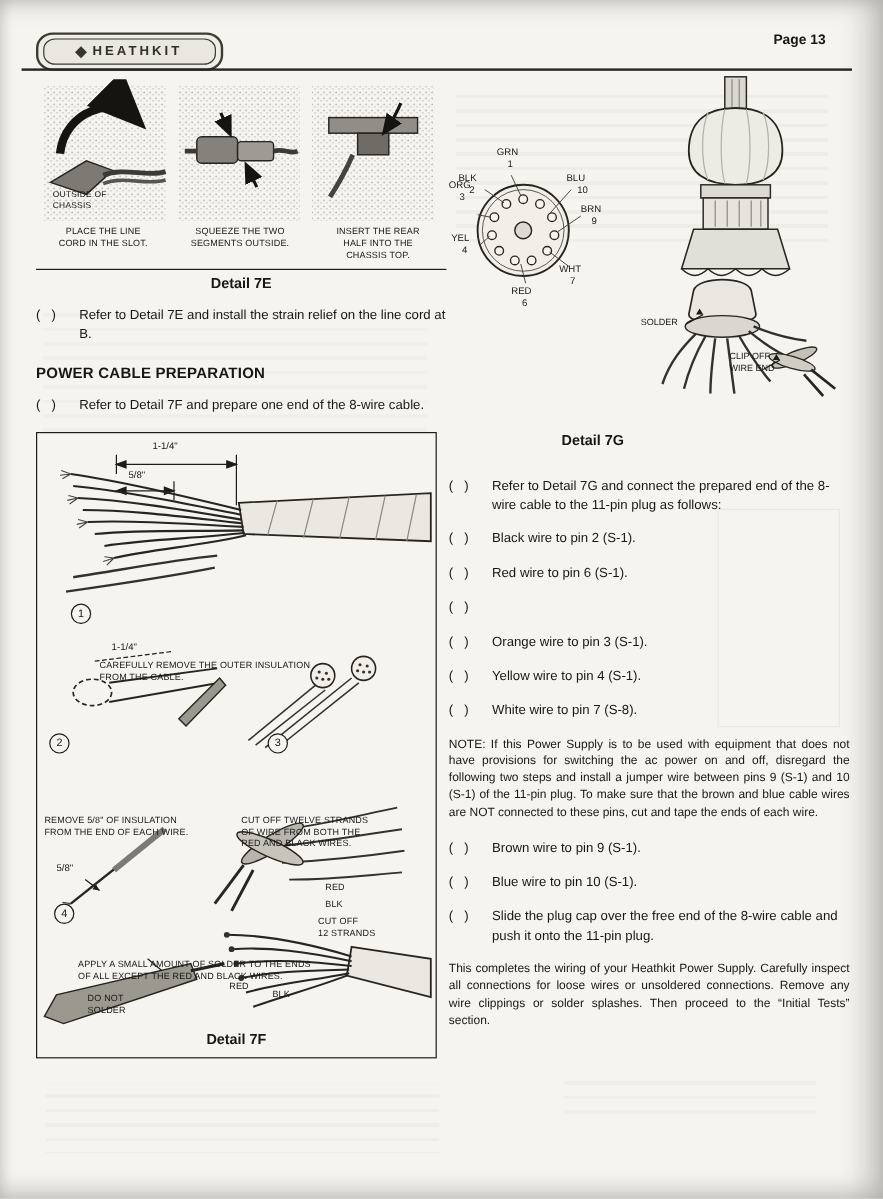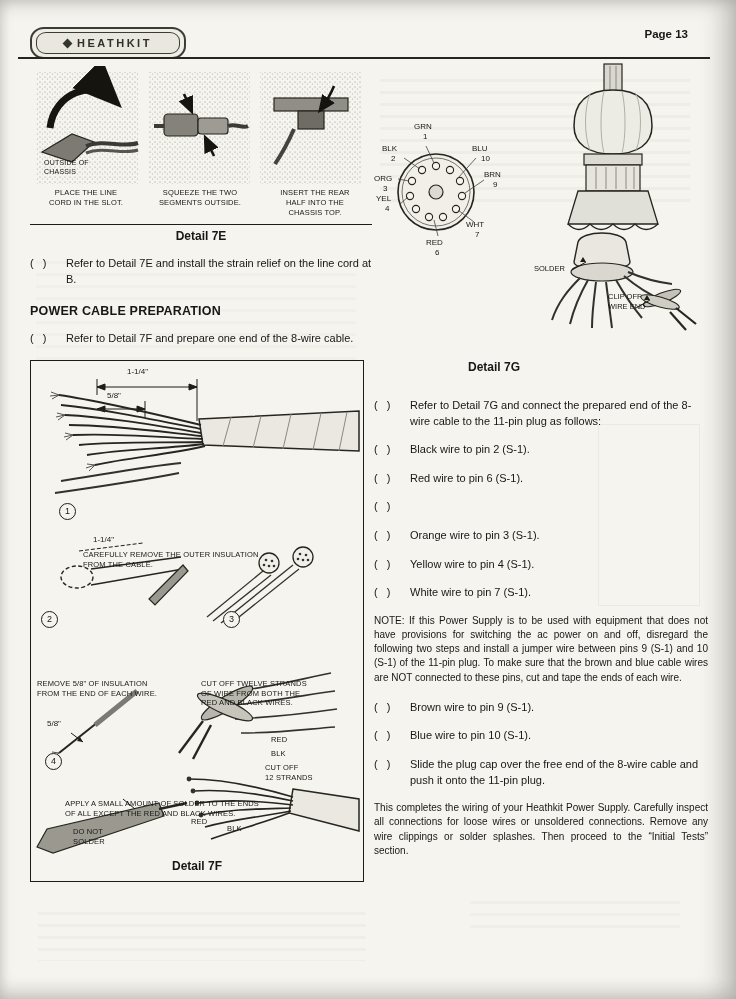--- a/index.html
+++ b/index.html
@@ -389,21 +389,21 @@
       </svg>
 
       <div class="pin-label" style="left:40px;top:60px;">
         <span>GRN</span>
         <span class="pp">1</span>
       </div>
       <div class="pin-label" style="left:8px;top:82px;">
         <span>BLK</span>
         <span class="pp">2</span>
       </div>
-      <div class="pin-label" style="left:0px;top:112px;">
+      <div class="pin-label" style="left:0px;top:88px;">
         <span>ORG</span>
         <span class="pp">3</span>
       </div>
       <div class="pin-label" style="left:2px;top:132px;">
         <span>YEL</span>
         <span class="pp">4</span>
       </div>
       <div class="pin-label" style="left:52px;top:176px;">
         <span>RED</span>
         <span class="pp">6</span>
@@ -446,21 +446,21 @@
     <div class="step">
       <span class="cb">(&nbsp;&nbsp;&nbsp;)</span>
       <span class="txt">Orange wire to pin 3 (S-1).</span>
     </div>
     <div class="step">
       <span class="cb">(&nbsp;&nbsp;&nbsp;)</span>
       <span class="txt">Yellow wire to pin 4 (S-1).</span>
     </div>
     <div class="step">
       <span class="cb">(&nbsp;&nbsp;&nbsp;)</span>
-      <span class="txt">White wire to pin 7 (S-1).</span>
+      <span class="txt">White wire to pin 7 (S-8).</span>
     </div>
 
     <p class="para note">NOTE: If this Power Supply is to be used with equipment that does not have provisions for switching the ac power on and off, disregard the following two steps and install a jumper wire between pins 9 (S-1) and 10 (S-1) of the 11-pin plug. To make sure that the brown and blue cable wires are NOT connected to these pins, cut and tape the ends of each wire.</p>
 
     <div class="step">
       <span class="cb">(&nbsp;&nbsp;&nbsp;)</span>
       <span class="txt">Brown wire to pin 9 (S-1).</span>
     </div>
     <div class="step">
       <span class="cb">(&nbsp;&nbsp;&nbsp;)</span>

